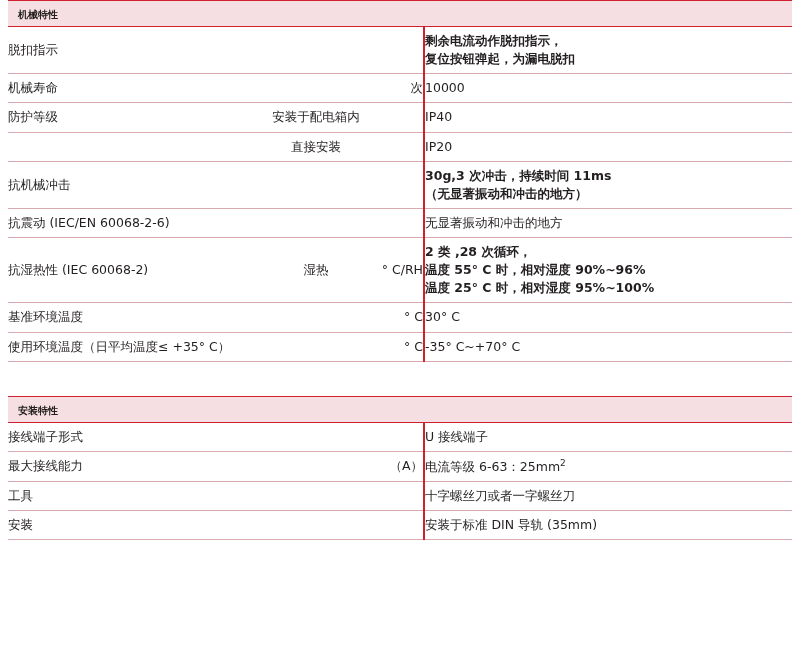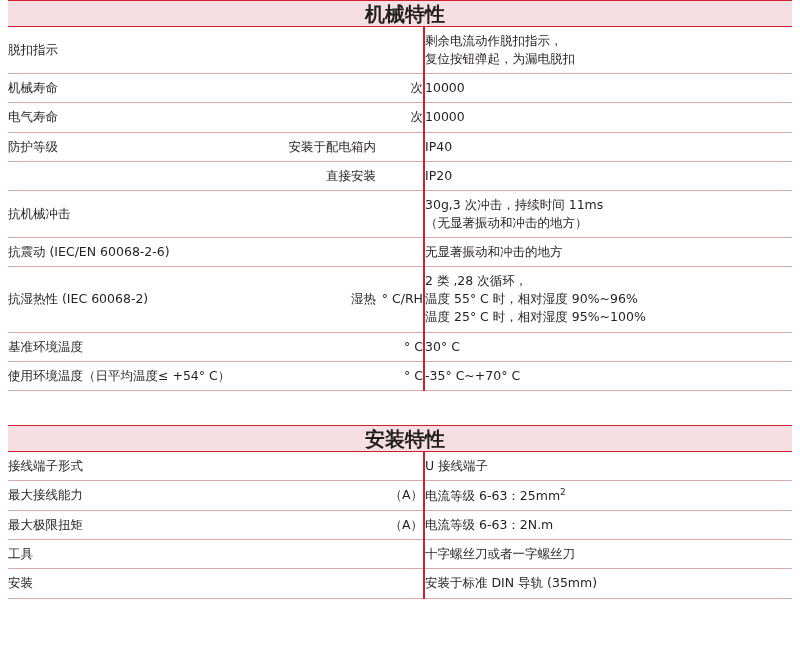--- a/index.html
+++ b/index.html
@@ -26,65 +26,65 @@
     width: 784px;
     margin: 0 auto;
   }
   .section-header {
     background: #f6dfe2;
     border-top: 1px solid #cf2030;
     border-bottom: 1px solid #cf2030;
     height: 27px;
     line-height: 27px;
     font-weight: bold;
-    font-size: 20px;
+    font-size: 10px;
     padding-left: 10px;
     box-sizing: border-box;
     color: #231f20;
-    text-align: center;
   }
   table.spec {
     width: 100%;
     border-collapse: collapse;
     table-layout: fixed;
   }
   table.spec td {
     border-bottom: 1px solid #d8a9af;
     padding: 5px 0;
     vertical-align: middle;
     font-size: 12.5px;
     line-height: 1.45;
   }
   td.c-label {
     width: 248px;
     padding-left: 10px;
     box-sizing: border-box;
   }
   td.c-mid {
     width: 120px;
-    text-align: right;
+    text-align: center;
     padding-right: 4px;
     box-sizing: border-box;
   }
   td.c-unit {
     width: 48px;
     text-align: right;
     padding-right: 6px;
     box-sizing: border-box;
     border-right: 2px solid #cf2030;
   }
   td.c-value {
     padding-left: 10px;
     box-sizing: border-box;
   }
   .gap {
     height: 34px;
   }
   .multi {
     white-space: pre-line;
+    font-weight: bold;
   }
   .sup {
     font-size: 9px;
     vertical-align: super;
   }
 </style>
 </head>
 <body>
 
 <div class="page">
@@ -95,26 +95,20 @@
       <tbody>
         <tr>
           <td class="c-label">脱扣指示</td>
           <td class="c-mid"></td>
           <td class="c-unit"></td>
           <td class="c-value multi">剩余电流动作脱扣指示，
 复位按钮弹起，为漏电脱扣</td>
         </tr>
         <tr>
           <td class="c-label">机械寿命</td>
-          <td class="c-mid"></td>
-          <td class="c-unit">次</td>
-          <td class="c-value">10000</td>
-        </tr>
-        <tr>
-          <td class="c-label">电气寿命</td>
           <td class="c-mid"></td>
           <td class="c-unit">次</td>
           <td class="c-value">10000</td>
         </tr>
         <tr>
           <td class="c-label">防护等级</td>
           <td class="c-mid">安装于配电箱内</td>
           <td class="c-unit"></td>
           <td class="c-value">IP40</td>
         </tr>
@@ -145,21 +139,21 @@
 温度 55° C 时，相对湿度 90%~96%
 温度 25° C 时，相对湿度 95%~100%</td>
         </tr>
         <tr>
           <td class="c-label">基准环境温度</td>
           <td class="c-mid"></td>
           <td class="c-unit">° C</td>
           <td class="c-value">30° C</td>
         </tr>
         <tr>
-          <td class="c-label">使用环境温度（日平均温度≤ +54° C）</td>
+          <td class="c-label">使用环境温度（日平均温度≤ +35° C）</td>
           <td class="c-mid"></td>
           <td class="c-unit">° C</td>
           <td class="c-value">-35° C~+70° C</td>
         </tr>
       </tbody>
     </table>
   </div>
 
   <div class="gap"></div>
 
@@ -173,26 +167,20 @@
           <td class="c-unit"></td>
           <td class="c-value">U 接线端子</td>
         </tr>
         <tr>
           <td class="c-label">最大接线能力</td>
           <td class="c-mid"></td>
           <td class="c-unit">（A）</td>
           <td class="c-value"><span>电流等级 6-63：25mm</span><span class="sup">2</span></td>
         </tr>
         <tr>
-          <td class="c-label">最大极限扭矩</td>
-          <td class="c-mid"></td>
-          <td class="c-unit">（A）</td>
-          <td class="c-value">电流等级 6-63：2N.m</td>
-        </tr>
-        <tr>
           <td class="c-label">工具</td>
           <td class="c-mid"></td>
           <td class="c-unit"></td>
           <td class="c-value">十字螺丝刀或者一字螺丝刀</td>
         </tr>
         <tr>
           <td class="c-label">安装</td>
           <td class="c-mid"></td>
           <td class="c-unit"></td>
           <td class="c-value">安装于标准 DIN 导轨 (35mm)</td>

